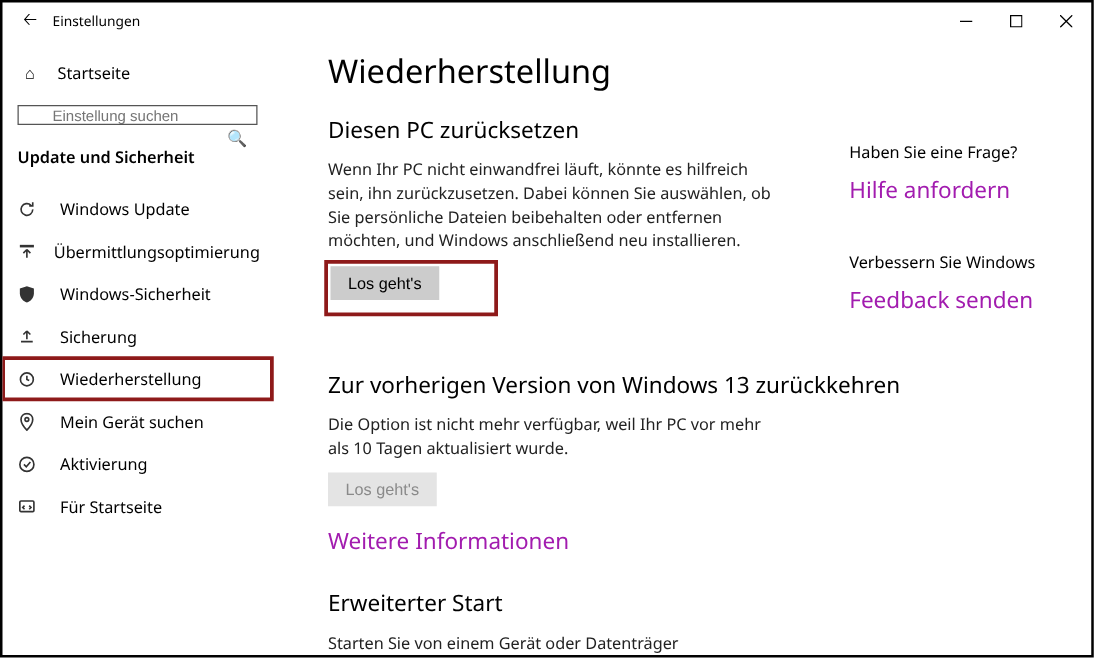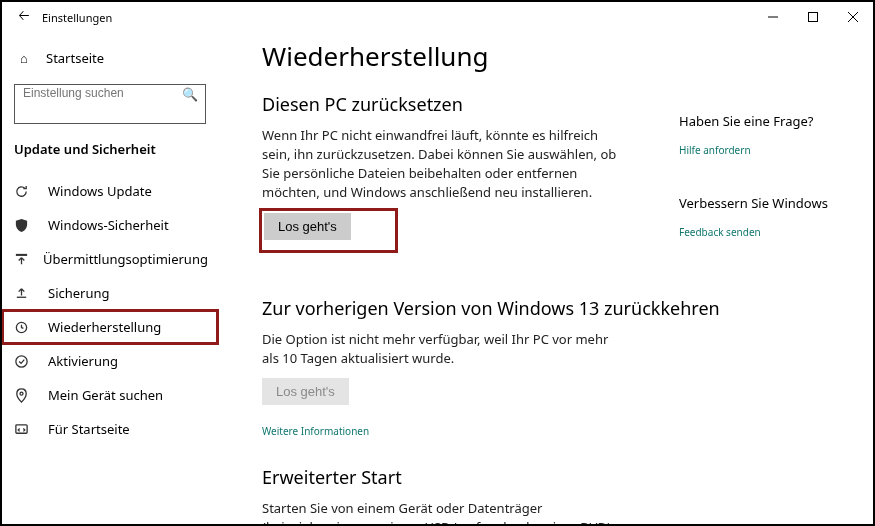--- a/index.html
+++ b/index.html
@@ -28,24 +28,25 @@
   .win-controls div {
     width: 40px; height: 30px; display: flex; align-items: center; justify-content: center;
     font-size: 12px; cursor: pointer;
   }
   .content { display: flex; height: calc(100% - 30px); }
   .sidebar { width: 216px; padding: 10px 12px 0 12px; }
   .home-row { display: flex; align-items: center; height: 32px; margin-bottom: 10px; cursor: pointer; }
   .home-row .icon { width: 20px; text-align: center; margin-right: 12px; }
   .searchbox {
     border: 1px solid #555;
-    height: 40px;
-    display: flex; align-items: flex-start;
+    height: 16px;
+    display: flex; align-items: flex-end;
     padding: 0 6px;
     margin-bottom: 16px;
+    flex-direction: column;
   }
   .searchbox input {
     border: none; outline: none; flex: 1; font-size: 12px; background: transparent;
   }
   .searchbox .sicon { width: 18px; text-align: center; color: #444; }
   .group-title { font-weight: 600; font-size: 13px; margin-bottom: 16px; }
   .navlist { list-style: none; margin: 0; padding: 0; }
   .navlist li {
     display: flex; align-items: center; height: 34px; cursor: pointer;
     margin: 0 -12px; padding: 0 12px;
@@ -60,21 +61,21 @@
     display: inline-block;
     background: #ccc;
     border: none;
     padding: 6px 14px;
     font-size: 13px;
     cursor: pointer;
     color: #000;
   }
   .btn.disabled { background: #e4e4e4; color: #8a8a8a; cursor: default; }
   .btn-callout { outline: 3px solid #8e1a1a; padding: 2px 44px 10px 2px; display: inline-block; margin-bottom: 20px; }
-  .link { color: #0f766e; cursor: pointer; font-size: 10px; }
+  .link { color: #a21caf; cursor: pointer; font-size: 18px; }
   .section { margin-bottom: 26px; }
   .rightpane {
     position: absolute;
     right: 24px;
     top: 60px;
     width: 170px;
     font-size: 13px;
   }
   .rightpane .rgroup { margin-bottom: 36px; }
   .rightpane .rtitle { margin-bottom: 10px; margin-top: 20px; }
@@ -123,70 +124,70 @@
         <span class="nicon">
           <svg width="15" height="15" viewBox="0 0 16 16" fill="none" stroke="#333" stroke-width="1.4">
               <path d="M13 8a5 5 0 1 1-1.5-3.5"></path>
               <path d="M13 2v3h-3"></path>
             </svg>
         </span>
         <span>Windows Update</span>
       </li>
       <li>
         <span class="nicon">
+          <svg width="15" height="15" viewBox="0 0 16 16" fill="none" stroke="#333" stroke-width="1.4">
+              <path d="M8 13V6M8 6l-3 3M8 6l3 3"></path>
+              <rect x="2" y="2" width="12" height="2.2" fill="#333" stroke="none"></rect>
+            </svg>
+        </span>
+        <span>Übermittlungsoptimierung</span>
+      </li>
+      <li>
+        <span class="nicon">
           <svg width="15" height="15" viewBox="0 0 16 16" fill="#333">
               <path d="M8 1l6 2v4c0 4-3 7-6 8-3-1-6-4-6-8V3l6-2z"></path>
             </svg>
         </span>
         <span>Windows-Sicherheit</span>
       </li>
       <li>
         <span class="nicon">
           <svg width="15" height="15" viewBox="0 0 16 16" fill="none" stroke="#333" stroke-width="1.4">
-              <path d="M8 13V6M8 6l-3 3M8 6l3 3"></path>
-              <rect x="2" y="2" width="12" height="2.2" fill="#333" stroke="none"></rect>
-            </svg>
-        </span>
-        <span>Übermittlungsoptimierung</span>
-      </li>
-      <li>
-        <span class="nicon">
-          <svg width="15" height="15" viewBox="0 0 16 16" fill="none" stroke="#333" stroke-width="1.4">
               <path d="M8 3v7M8 3l-3 3M8 3l3 3"></path>
               <path d="M3 12h10"></path>
             </svg>
         </span>
         <span>Sicherung</span>
       </li>
       <li class="highlighted">
         <span class="nicon">
           <svg width="15" height="15" viewBox="0 0 16 16" fill="none" stroke="#333" stroke-width="1.4">
               <circle cx="8" cy="8" r="5.5"></circle>
               <path d="M8 5v3l2 1"></path>
             </svg>
         </span>
         <span>Wiederherstellung</span>
       </li>
       <li>
         <span class="nicon">
           <svg width="15" height="15" viewBox="0 0 16 16" fill="none" stroke="#333" stroke-width="1.4">
+              <path d="M8 1C5 1 3 3 3 6c0 4 5 9 5 9s5-5 5-9c0-3-2-5-5-5z"></path>
+              <circle cx="8" cy="6" r="1.6"></circle>
+            </svg>
+        </span>
+        <span>Mein Gerät suchen</span>
+      </li>
+      <li>
+        <span class="nicon">
+          <svg width="15" height="15" viewBox="0 0 16 16" fill="none" stroke="#333" stroke-width="1.4">
               <circle cx="8" cy="8" r="6"></circle>
               <path d="M5.5 8l2 2 3.5-4"></path>
             </svg>
         </span>
         <span>Aktivierung</span>
-      </li>
-      <li>
-        <span class="nicon">
-          <svg width="15" height="15" viewBox="0 0 16 16" fill="none" stroke="#333" stroke-width="1.4">
-              <path d="M8 1C5 1 3 3 3 6c0 4 5 9 5 9s5-5 5-9c0-3-2-5-5-5z"></path>
-              <circle cx="8" cy="6" r="1.6"></circle>
-            </svg>
-        </span>
-        <span>Mein Gerät suchen</span>
       </li>
       <li>
         <span class="nicon">
           <svg width="15" height="15" viewBox="0 0 16 16" fill="none" stroke="#333" stroke-width="1.4">
               <rect x="2" y="3" width="12" height="9" rx="1"></rect>
               <path d="M6 7l-1.5 1.5L6 10M10 7l1.5 1.5L10 10"></path>
             </svg>
         </span>
         <span>Für Startseite</span>
       </li>

